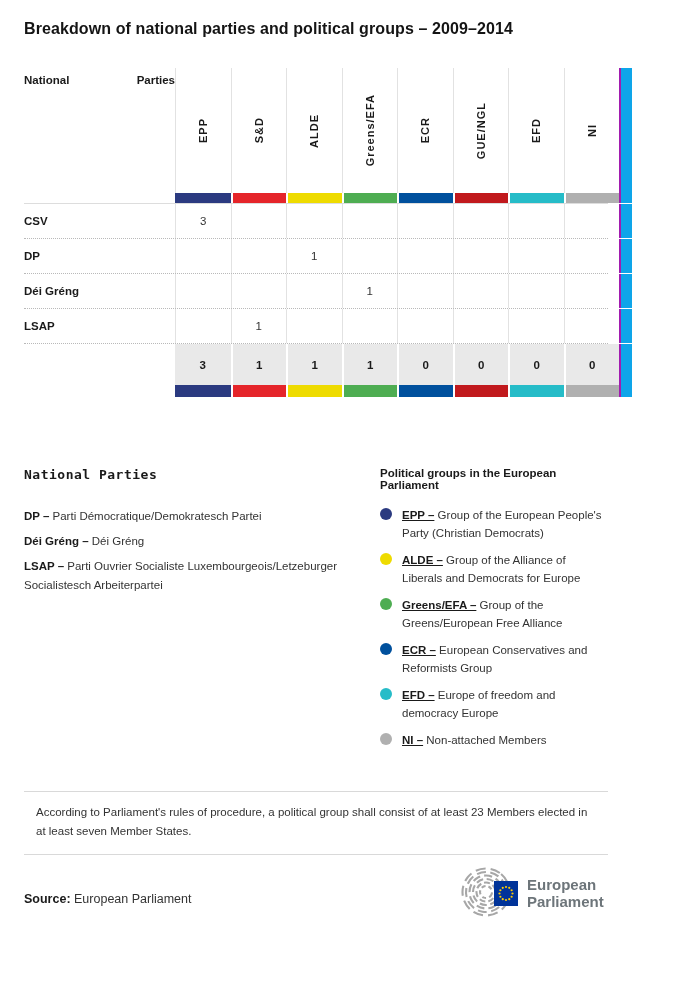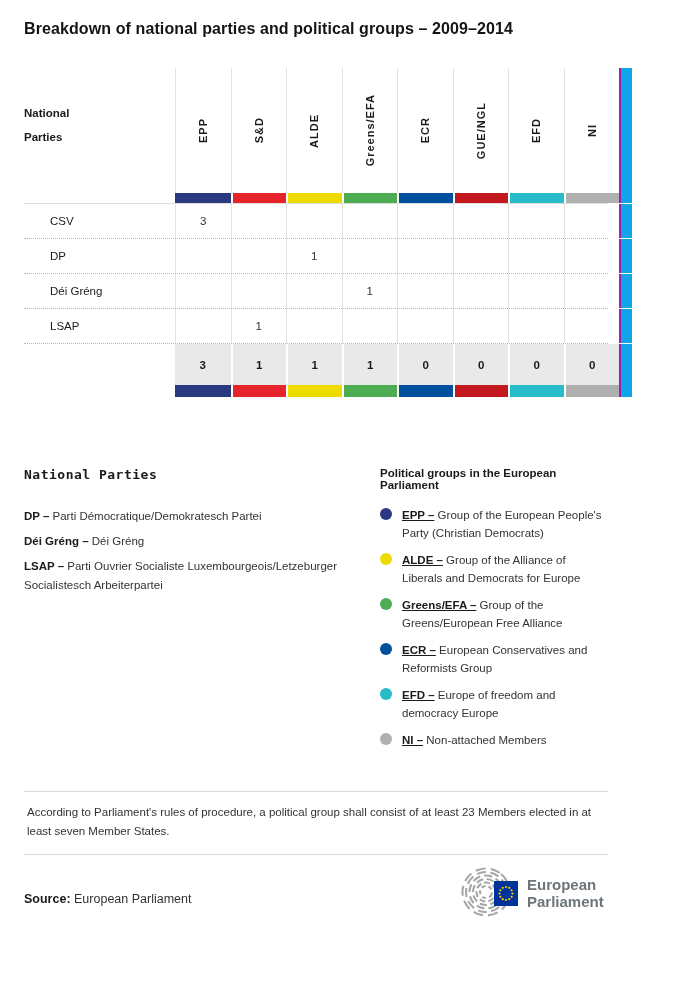--- a/index.html
+++ b/index.html
@@ -9,34 +9,34 @@
     font-family:"Liberation Sans", sans-serif; color:#333;
     padding:0 24px; overflow:hidden;
   }
   .page-title { font-size:16px; font-weight:bold; color:#141414; padding-top:20px; letter-spacing:.1px; }
   .page-subtitle { font-size:15px; font-weight:normal; color:#3c3c3c; margin-top:9px; }
 
   
   .tbl { margin-top:30px; }
   .trow { display:grid; grid-template-columns:151px repeat(8,55.5px) 57px; }
   .head-row { height:125px; }
-  .party-head { display:flex; flex-direction:column; justify-content:center; padding-bottom:11px;
+  .party-head { display:flex; flex-direction:row; justify-content:space-between; padding-bottom:11px;
                 font-weight:bold; font-size:11.5px; color:#1a1a1a; line-height:24px; }
   .gcell { border-left:1px solid #e2e2e2; display:flex; align-items:center; justify-content:center; }
   .rot { writing-mode:vertical-rl; transform:rotate(180deg); font-weight:bold; font-size:11px;
          letter-spacing:1px; color:#1a1a1a; white-space:nowrap; }
   .seats-col { border-left:2px solid #a21caf; background:#0ea5e9; }
   .seats-head { display:flex; align-items:flex-end; justify-content:center; padding-bottom:11px;
                 font-weight:bold; font-size:11.5px; color:#1a1a1a; }
   .bar-row { height:11px; border-bottom:1px solid #ddd; }
   .bar-row-bottom { height:12px; border-bottom:none; }
   .bar-cell { border-left:2px solid #fff; }
   .bar-cell:nth-child(2) { border-left:0; }
   .data-row { height:35px; border-bottom:1px dotted #b9b9b9; }
-  .party-cell { display:flex; align-items:center; font-weight:normal; font-size:11.5px; color:#1a1a1a;margin-left:26px; }
+  .party-cell { display:flex; align-items:center; font-weight:bold; font-size:11.5px; color:#1a1a1a; }
   .num { font-size:11.5px; color:#333; }
   .seats-num { display:flex; align-items:center; justify-content:center; font-weight:bold; font-size:11.5px; color:#1a1a1a; }
   .total-row { height:41px; }
   .tcell { background:#e9e9e9; border-left:2px solid #fff; display:flex; align-items:center; justify-content:center;
            font-weight:bold; font-size:11.5px; color:#1a1a1a; }
   .tcell:nth-child(2) { border-left:0; }
 
   
   .legend { display:flex; margin-top:70px; }
   .legend-left { width:356px; padding-right:10px; }
@@ -47,21 +47,21 @@
   .party-item { font-size:11.5px; line-height:19px; margin-bottom:6px; color:#333; }
   .party-item b { color:#1a1a1a; }
   .group-item { display:flex; margin-bottom:9px; }
   .group-item .dot { width:12px; height:12px; border-radius:50%; flex:none; margin:2px 10px 0 0; }
   .group-item .gtext { font-size:11.5px; line-height:18px; color:#333; }
   .group-item .gtext b { color:#1a1a1a;text-decoration:underline; }
 
   
   .rule { border:none; border-top:1px solid #d9d9d9; }
   .rule-1 { margin-top:33px; }
-  .footnote { font-size:11.5px; line-height:19px; color:#333; margin:11px 3px 13px; }
+  .footnote { font-size:11.5px; line-height:19px; color:#333; margin:11px 12px 13px; }
   .source-row { display:flex; justify-content:space-between; align-items:center; margin-top:12px; }
   .source-line { font-size:12.5px; color:#333; padding-top:14px; }
   .source-line b { color:#1a1a1a; }
 </style>
 </head>
 <body>
 
 <div class="page">
 
   <h1 class="page-title">Breakdown of national parties and political groups – 2009–2014</h1>

